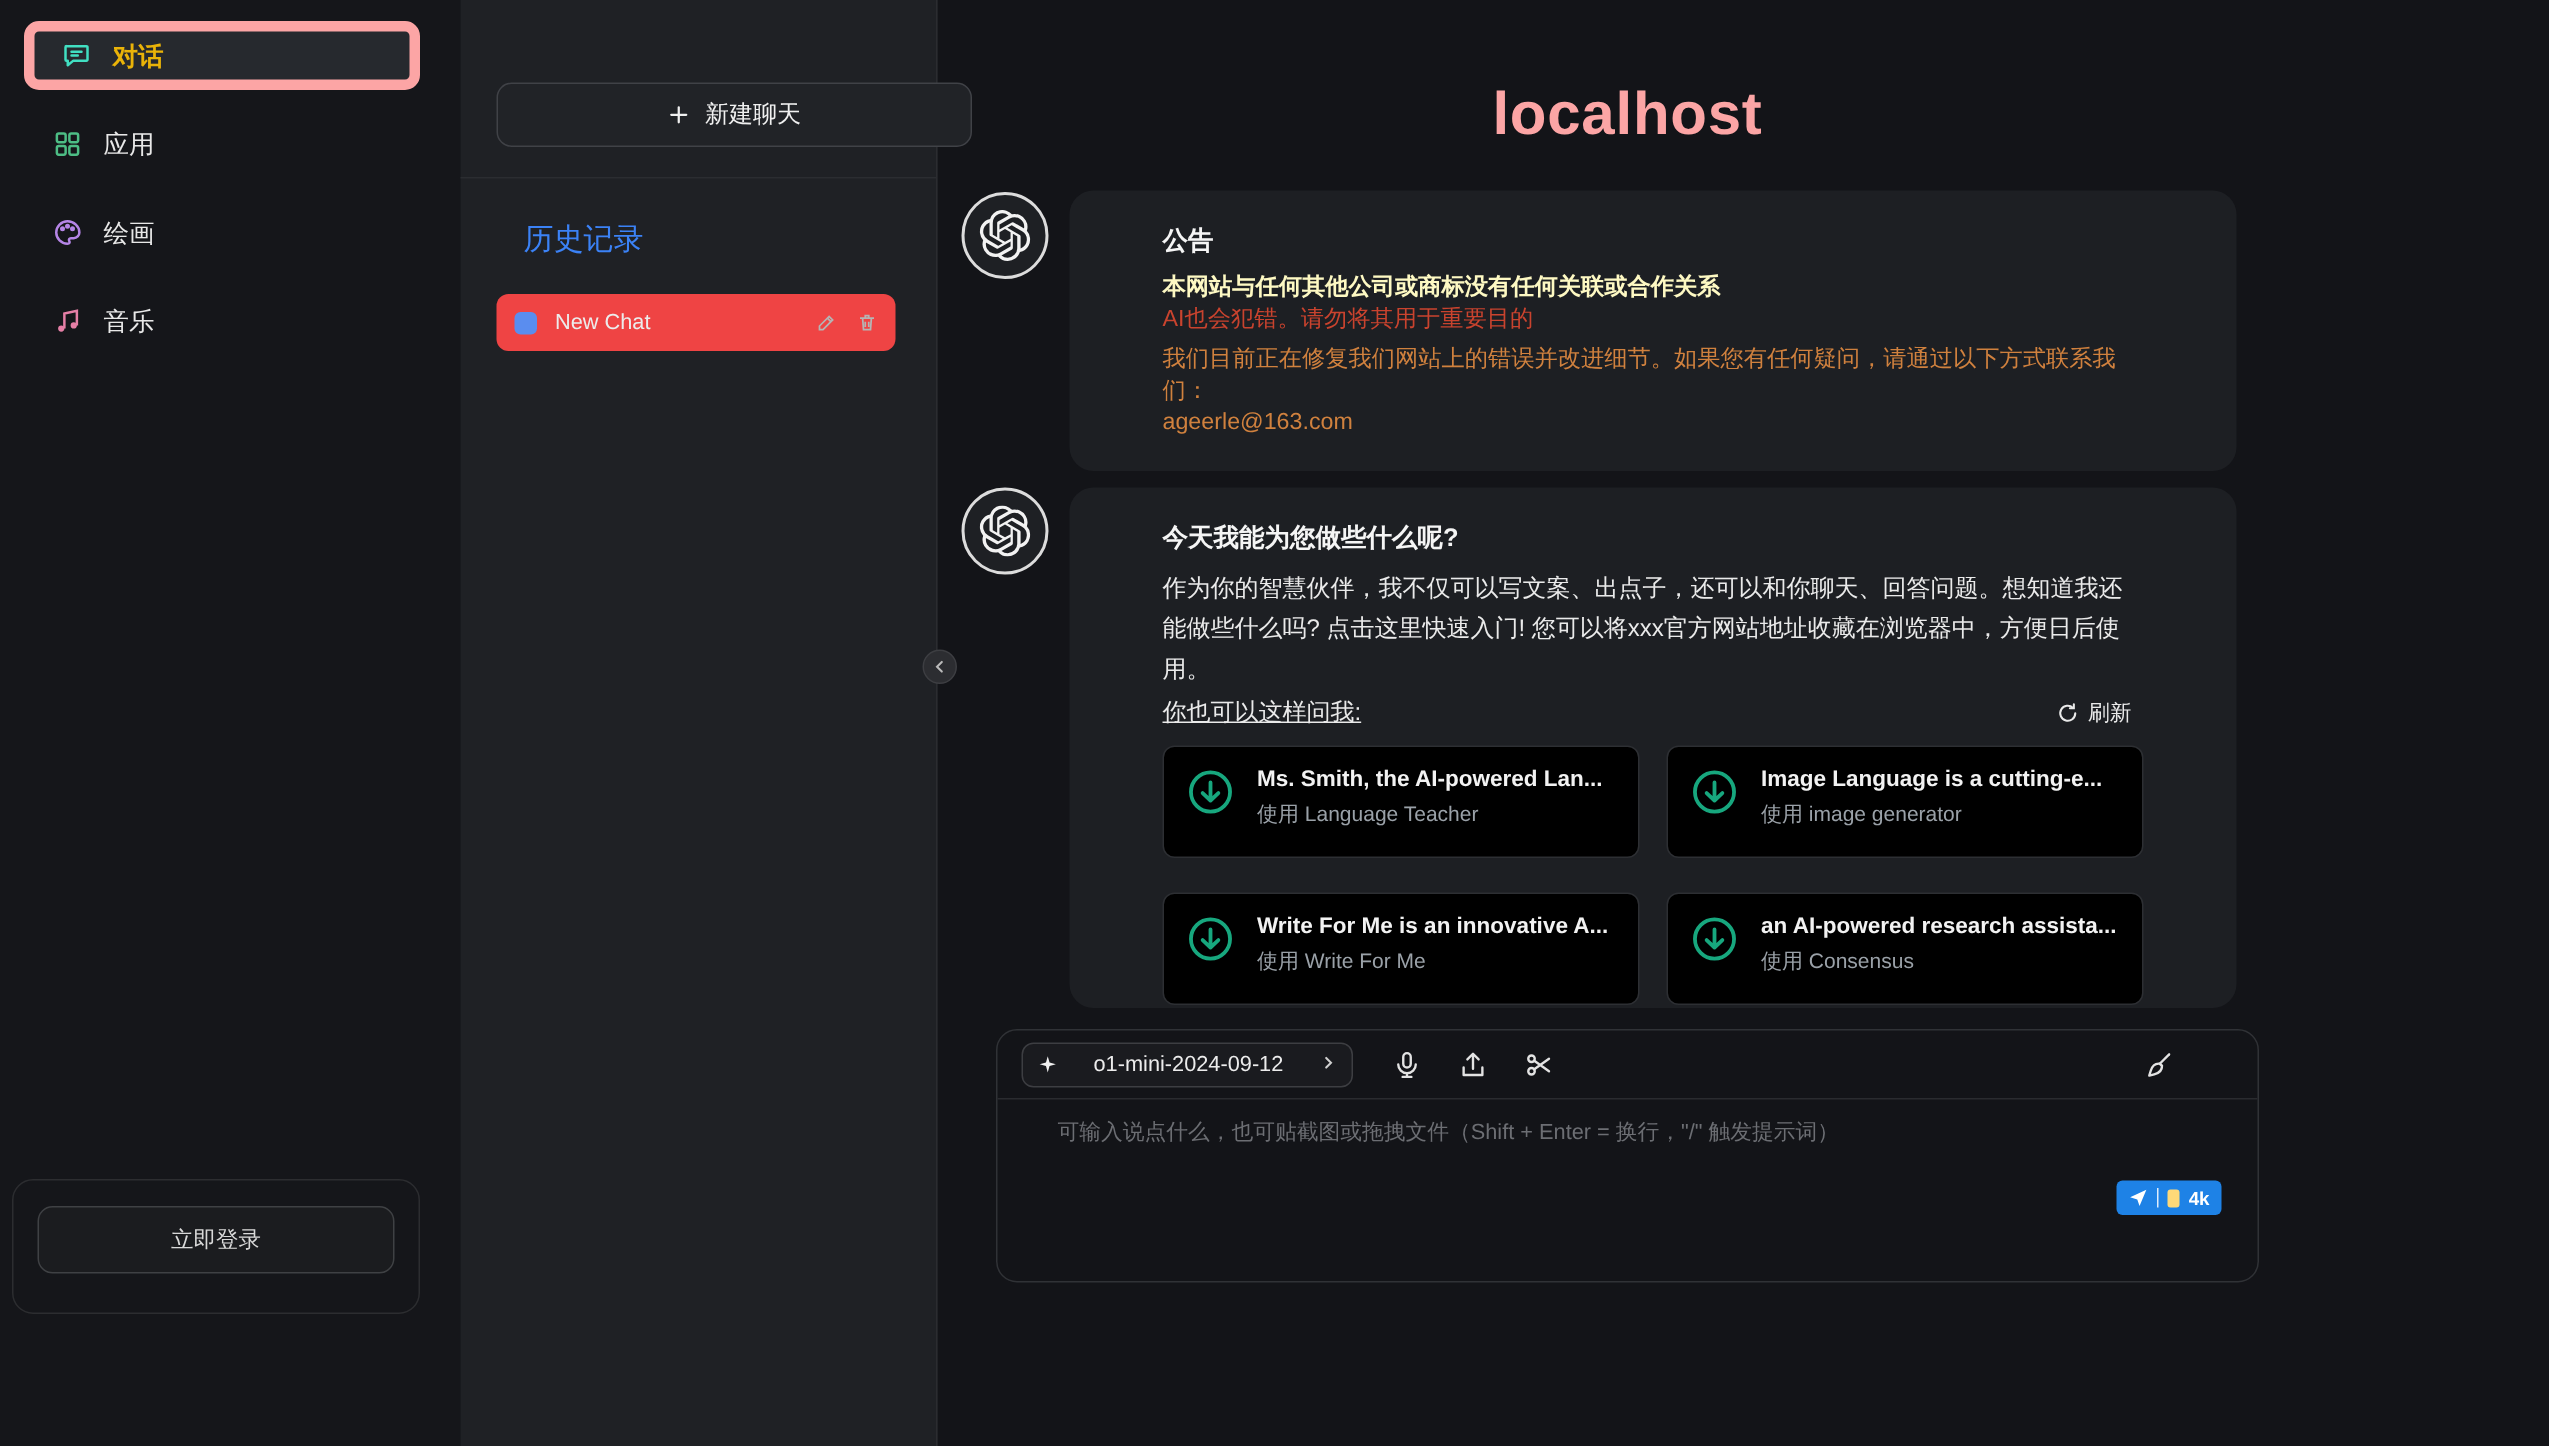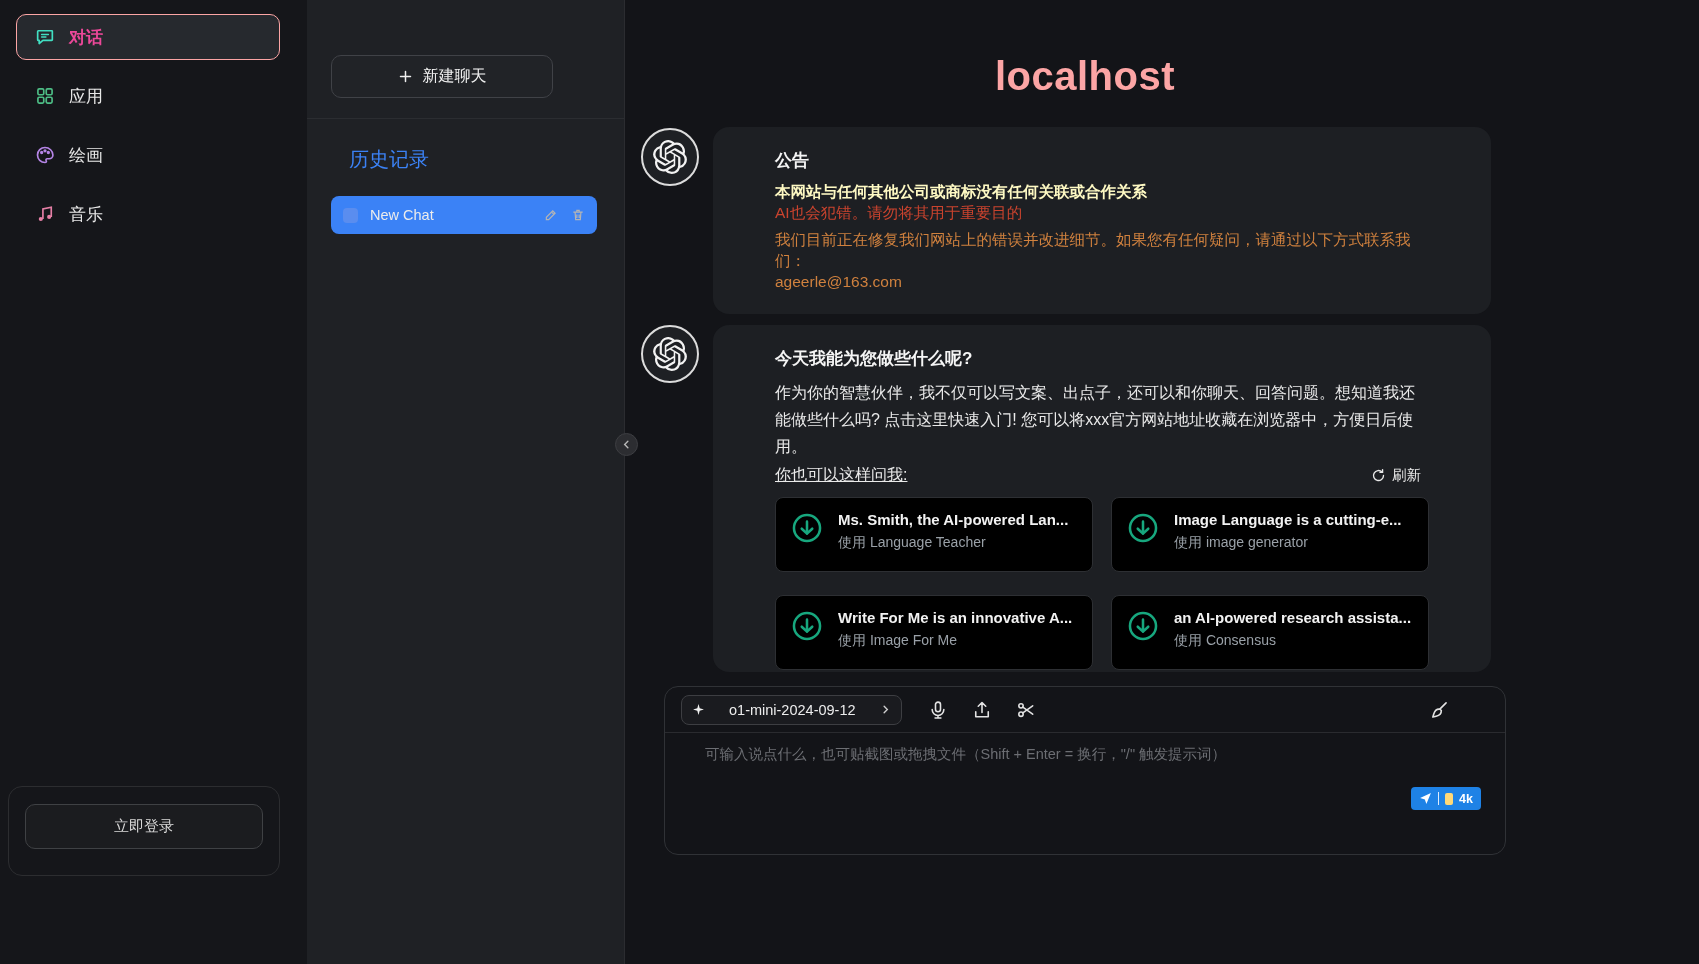--- a/index.html
+++ b/index.html
@@ -4,41 +4,41 @@
 <style>
   * { margin:0; padding:0; box-sizing:border-box; }
   html,body { width:1699px; height:964px; background:#131418; overflow:hidden;
     font-family:"Liberation Sans","DejaVu Sans",sans-serif; color:#e8e8e8; }
 
   
   .sidebar { position:absolute; left:0; top:0; width:307px; height:964px; background:#15161a; }
   .nav-item { position:absolute; left:16px; width:264px; height:46px; border-radius:10px;
     display:flex; align-items:center; gap:14px; padding:0 18px; font-size:17px; cursor:pointer;
     color:#e8e8e8; border:1px solid transparent; }
-  .nav-item.active { background:#26292e; border:1px solid #fca5a5; color:#ec4899; font-weight:700; }
+  .nav-item.active { background:#26292e; border:7px solid #fca5a5; color:#eab308; font-weight:700; }
   .nav-icon { width:20px; height:20px; display:flex; align-items:center; justify-content:center; flex:0 0 20px; }
   .nav-icon svg { width:20px; height:20px; }
 
   .login-wrap { position:absolute; left:8px; top:786px; width:272px; height:90px;
     border:1px solid #2c2d30; border-radius:14px; }
   .login-btn { position:absolute; left:16px; top:17px; width:238px; height:45px;
     border:1px solid #3f4144; border-radius:10px; background:#1b1c1f; color:#d9d9d9;
     font-size:15px; display:flex; align-items:center; justify-content:center; cursor:pointer; }
 
   
   .panel { position:absolute; left:307px; top:0; width:318px; height:964px;
     background:#1f2125; border-right:1px solid #2b2c30; }
-  .new-chat-btn { position:absolute; left:24px; top:55px; width:222px; height:43px;
+  .new-chat-btn { position:absolute; left:24px; top:55px; width:317px; height:43px;
     background:#212327; border:1px solid #404247; border-radius:10px; color:#f0f0f0;
     font-size:16px; display:flex; align-items:center; justify-content:center; gap:10px; cursor:pointer; }
   .new-chat-btn svg { width:15px; height:15px; }
   .panel-divider { position:absolute; left:0; top:118px; width:100%; border-top:1px solid #2b2d31; }
   .history-title { position:absolute; left:42px; top:146px; font-size:20px; color:#3b82f6; }
   .chat-item { position:absolute; left:24px; top:196px; width:266px; height:38px;
-    background:#3b82f6; border-radius:8px; display:flex; align-items:center; padding:0 12px; cursor:pointer; }
+    background:#ef4444; border-radius:8px; display:flex; align-items:center; padding:0 12px; cursor:pointer; }
   .chat-item-avatar { width:15px; height:15px; border-radius:4px; background:#5a8def; flex:0 0 15px; }
   .chat-item-title { font-size:14.5px; color:#ececec; margin-left:12px; flex:1; }
   .chat-item-actions { display:flex; gap:13px; }
   .chat-item-actions svg { width:14px; height:14px; cursor:pointer; }
 
   .collapse-btn { position:absolute; left:615px; top:433px; width:23px; height:23px; border-radius:50%;
     background:#2c2d31; border:1px solid #3d3e42; color:#b9b9b9; display:flex; align-items:center;
     justify-content:center; cursor:pointer; z-index:5; }
   .collapse-btn svg { width:11px; height:11px; }
 
@@ -235,21 +235,21 @@
         <span class="s-sub" style="display:block">使用 image generator</span>
       </span>
     </div>
     <div class="suggestion-card">
       <svg viewBox="0 0 24 24" fill="none" stroke="#17a77e" stroke-width="1.8" stroke-linecap="round" stroke-linejoin="round">
           <circle cx="12" cy="12" r="9.2"></circle>
           <path d="M12 7.5v8.5M8.3 12.5L12 16l3.7-3.5"></path>
         </svg>
       <span class="s-text">
         <span class="s-title" style="display:block">Write For Me is an innovative A...</span>
-        <span class="s-sub" style="display:block">使用 Image For Me</span>
+        <span class="s-sub" style="display:block">使用 Write For Me</span>
       </span>
     </div>
     <div class="suggestion-card">
       <svg viewBox="0 0 24 24" fill="none" stroke="#17a77e" stroke-width="1.8" stroke-linecap="round" stroke-linejoin="round">
           <circle cx="12" cy="12" r="9.2"></circle>
           <path d="M12 7.5v8.5M8.3 12.5L12 16l3.7-3.5"></path>
         </svg>
       <span class="s-text">
         <span class="s-title" style="display:block">an AI-powered research assista...</span>
         <span class="s-sub" style="display:block">使用 Consensus</span>

